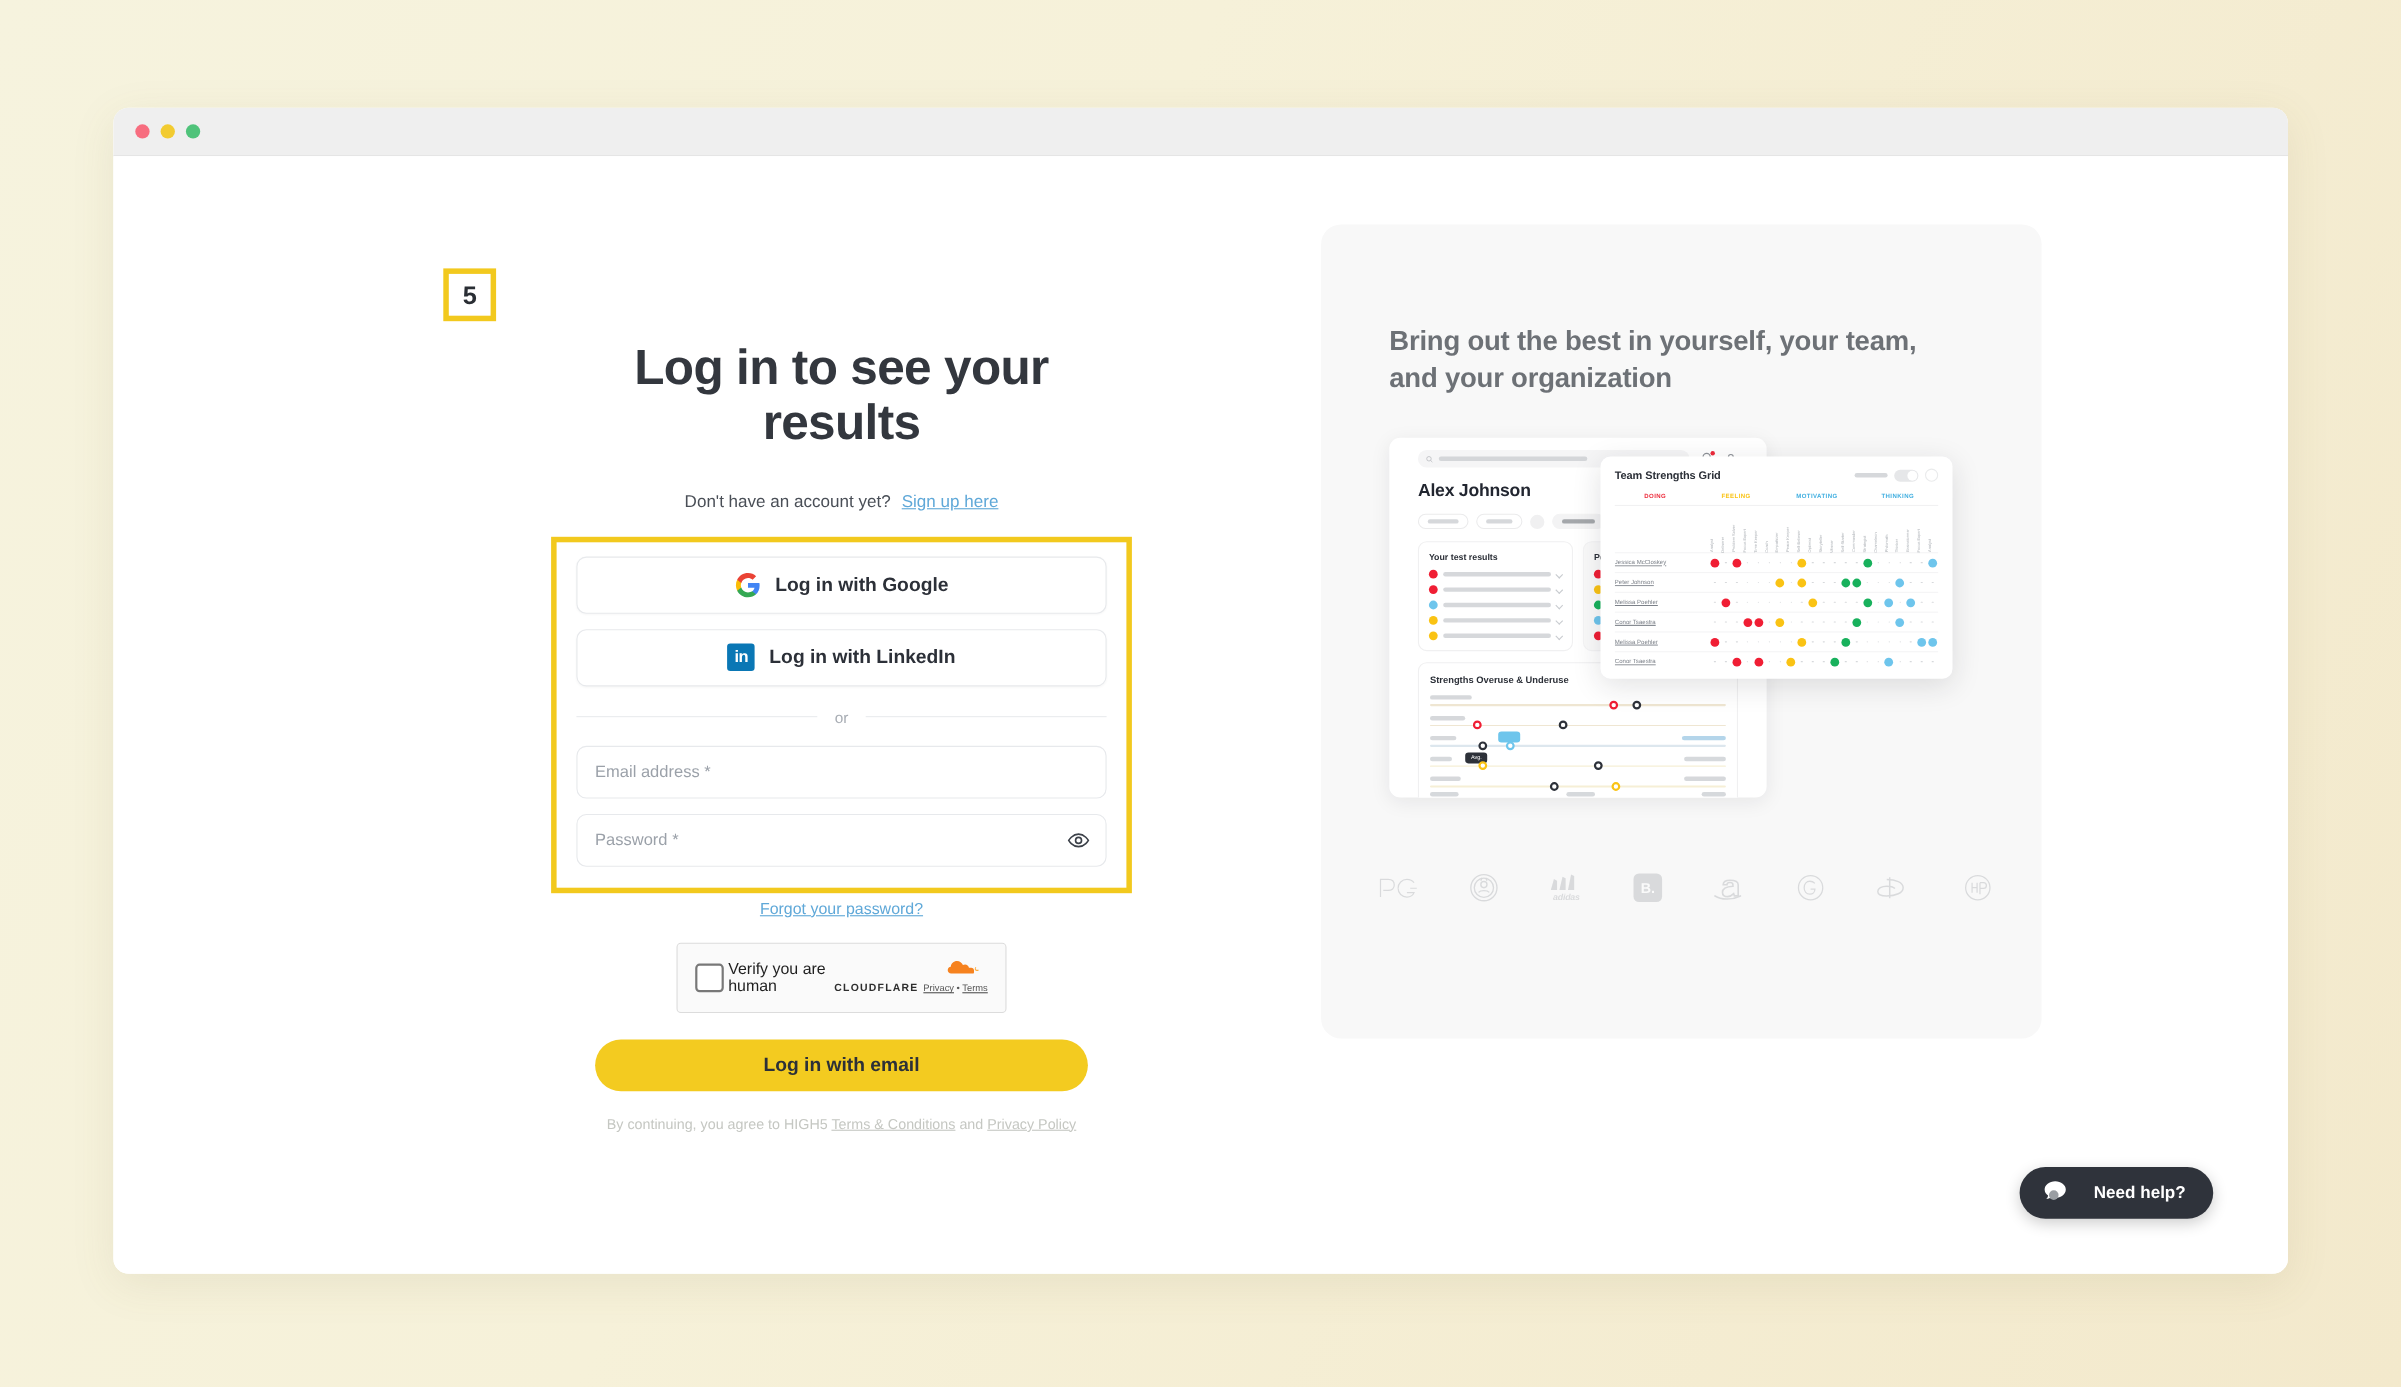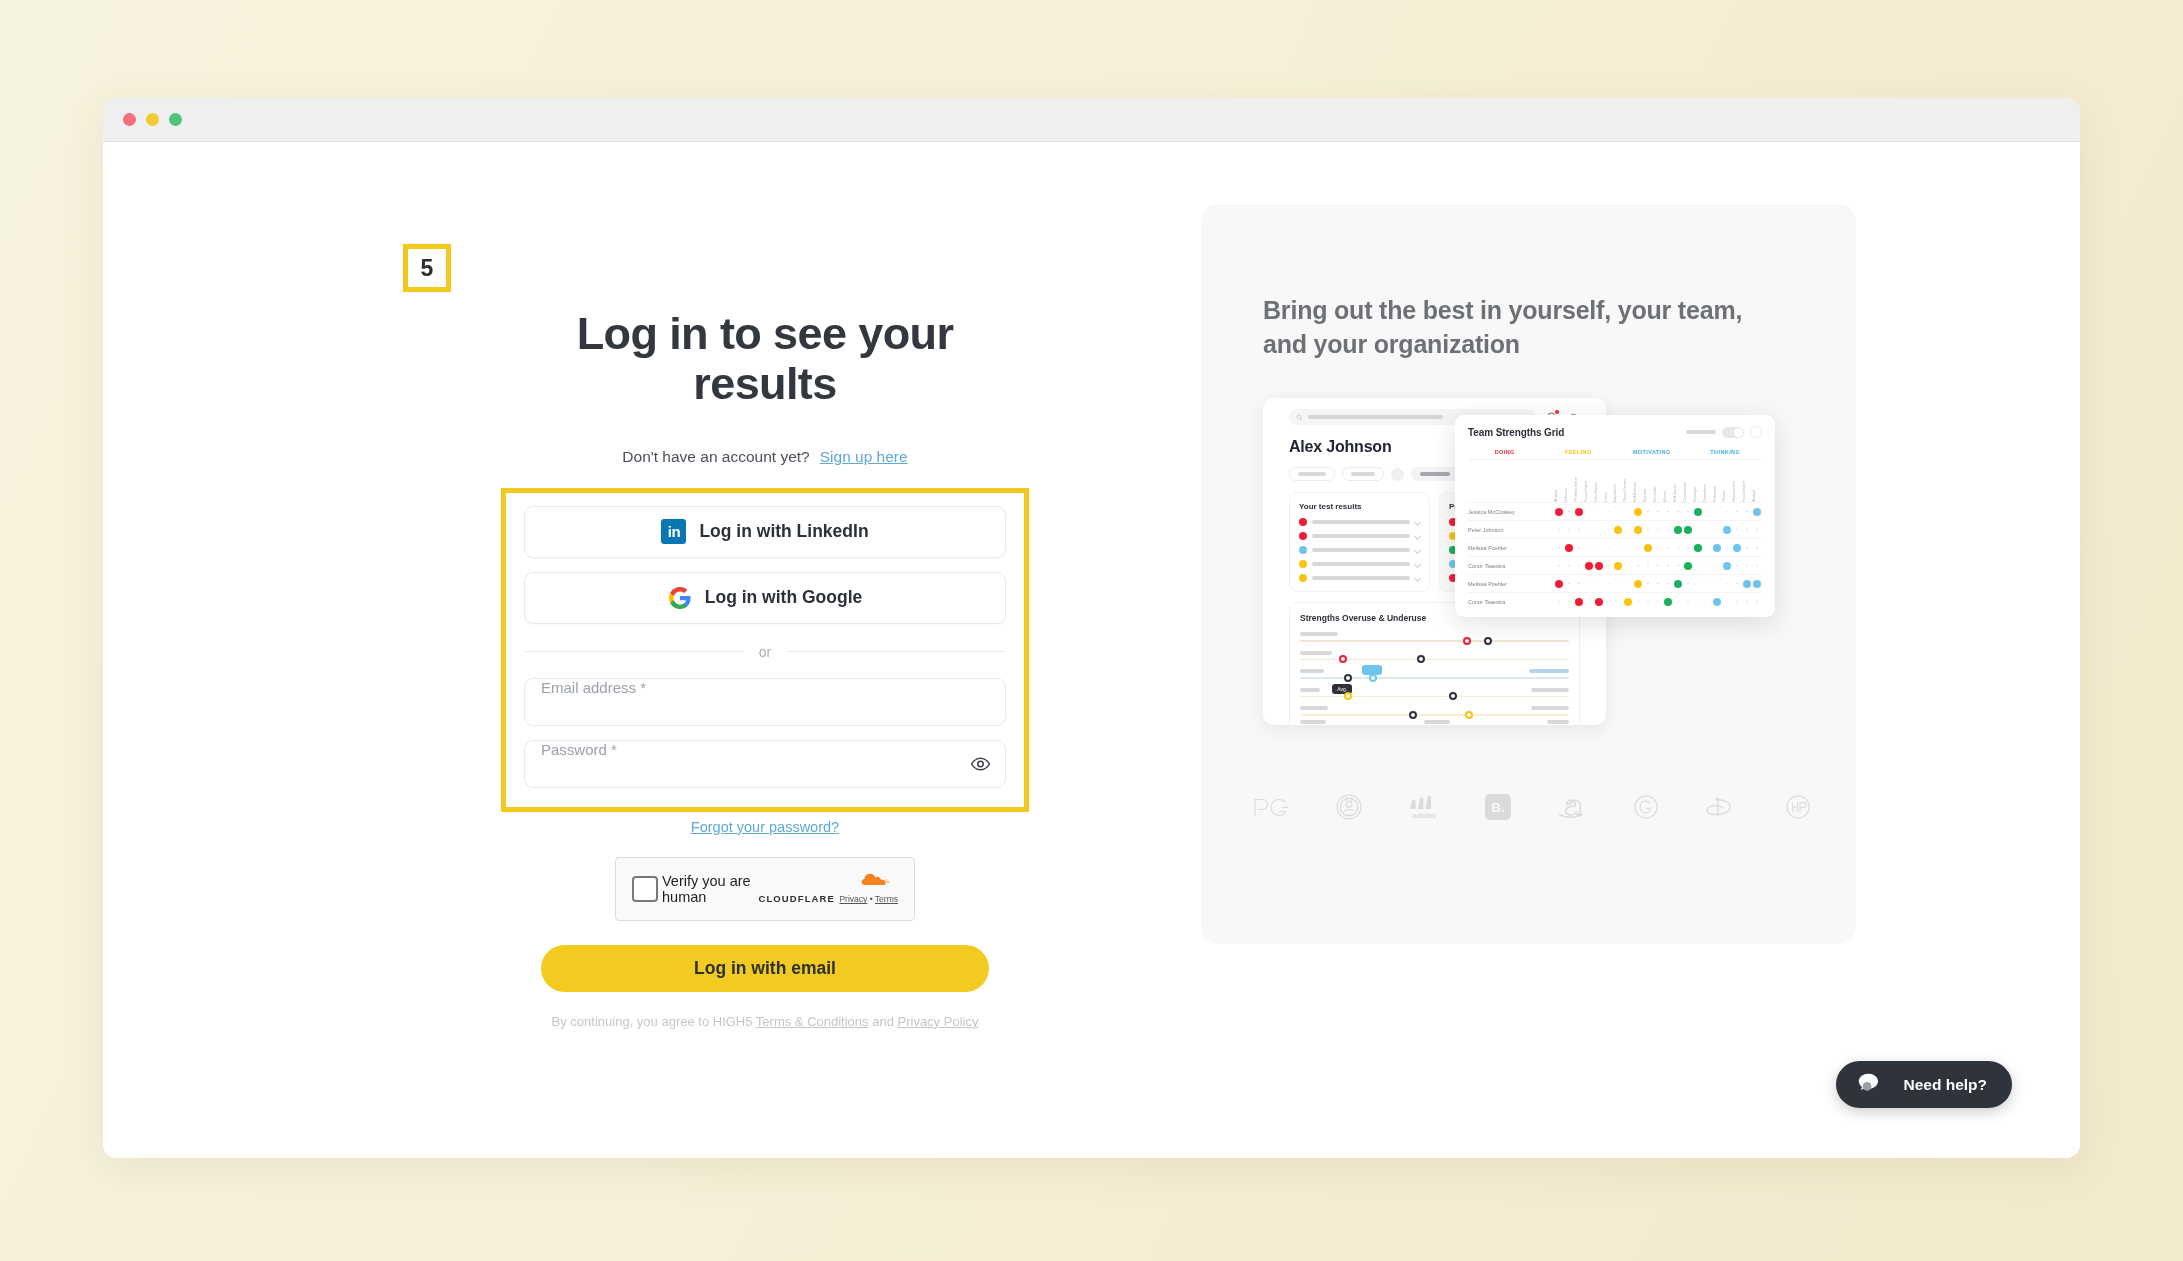--- a/index.html
+++ b/index.html
@@ -150,21 +150,21 @@
   .or-divider .line { flex: 1; height: 1px; background: #E9EBEE; }
   .or-divider .or-text { font-size: 14px; color: #A8ADB4; }
 
   .field {
     width: 100%;
     height: 48px;
     border: 1px solid #E7E9EC;
     border-radius: 9px;
     background: #ffffff;
     display: flex;
-    align-items: flex-start;
+    align-items: center;
     padding: 0 16px;
     position: relative;
   }
   .field + .field { margin-top: 14px; }
   .field input {
     border: none;
     outline: none;
     width: 100%;
     font-size: 15px;
     color: #2C3038;
@@ -484,34 +484,34 @@
       <h1 class="login-title">Log in to see your results</h1>
 
       <div class="signup-row">
         <span>Don't have an account yet?</span>
         <a class="signup-link" href="#">Sign up here</a>
       </div>
 
       <div class="form-highlight">
 
         <button class="social-btn">
-          <span class="li-badge">in</span>
-          <span>Log in with LinkedIn</span>
-        </button>
-
-        <button class="social-btn">
           <span class="google-g">
             <svg viewBox="0 0 48 48" width="24" height="24">
               <path fill="#4285F4" d="M45.12 24.5c0-1.56-.14-3.06-.4-4.5H24v8.51h11.84c-.51 2.75-2.06 5.08-4.39 6.64v5.52h7.11c4.16-3.83 6.56-9.47 6.56-16.17z"></path>
               <path fill="#34A853" d="M24 46c5.94 0 10.92-1.97 14.56-5.33l-7.11-5.52c-1.97 1.32-4.49 2.1-7.45 2.1-5.73 0-10.58-3.87-12.31-9.07H4.34v5.7C7.96 41.07 15.4 46 24 46z"></path>
               <path fill="#FBBC05" d="M11.69 28.18c-.44-1.32-.69-2.73-.69-4.18s.25-2.86.69-4.18v-5.7H4.34C2.85 17.09 2 20.45 2 24s.85 6.91 2.34 9.88l7.35-5.7z"></path>
               <path fill="#EA4335" d="M24 10.75c3.23 0 6.13 1.11 8.41 3.29l6.31-6.31C34.91 4.18 29.93 2 24 2 15.4 2 7.96 6.93 4.34 14.12l7.35 5.7c1.73-5.2 6.58-9.07 12.31-9.07z"></path>
             </svg>
           </span>
           <span>Log in with Google</span>
+        </button>
+
+        <button class="social-btn">
+          <span class="li-badge">in</span>
+          <span>Log in with LinkedIn</span>
         </button>
 
         <div class="or-divider">
           <span class="line"></span>
           <span class="or-text">or</span>
           <span class="line"></span>
         </div>
 
         <div class="field">
           <input type="text" placeholder="Email address *" style="">

